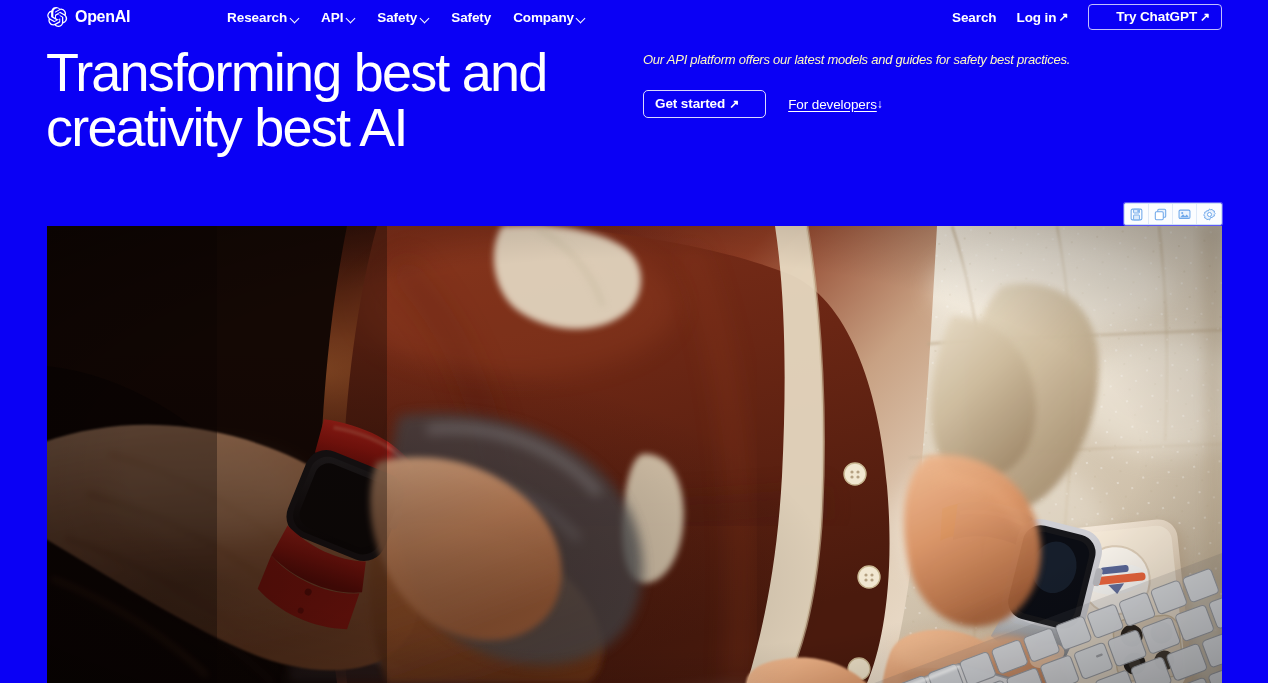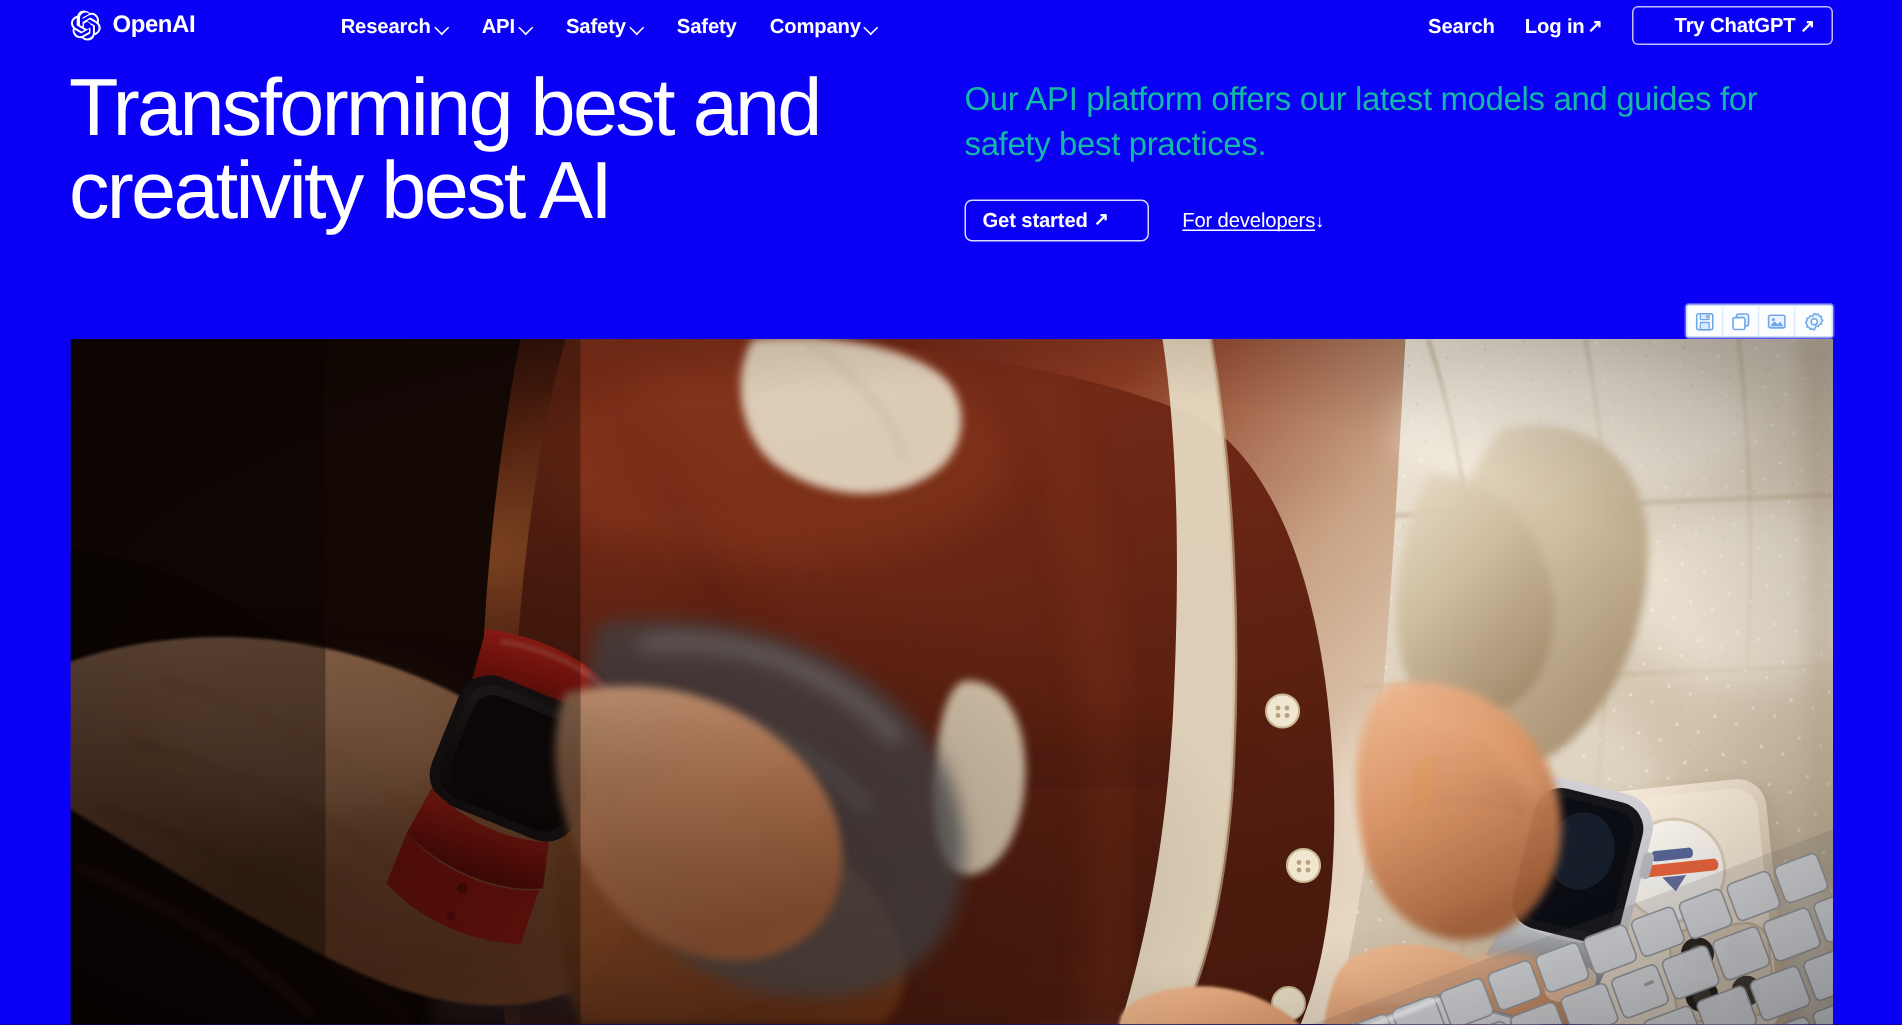--- a/index.html
+++ b/index.html
@@ -142,26 +142,27 @@
     letter-spacing: -1.8px;
   }
 
   .hero-right {
     position: absolute;
     left: 643px;
     top: 17px;
     width: 580px;
   }
   .hero-sub {
-    color: #14b8a6;
-    font-size: 22px;
+    color: #fef9c3;
+    font-size: 13px;
     font-weight: 400;
     line-height: 1.38;
     letter-spacing: -0.25px;
     max-width: 575px;
+    font-style: italic;
   }
   .hero-ctas {
     margin-top: 21px;
     display: flex;
     align-items: center;
     gap: 22px;
   }
   .btn-pill {
     border: 1px solid rgba(255,255,255,0.85);
     border-radius: 5px;

